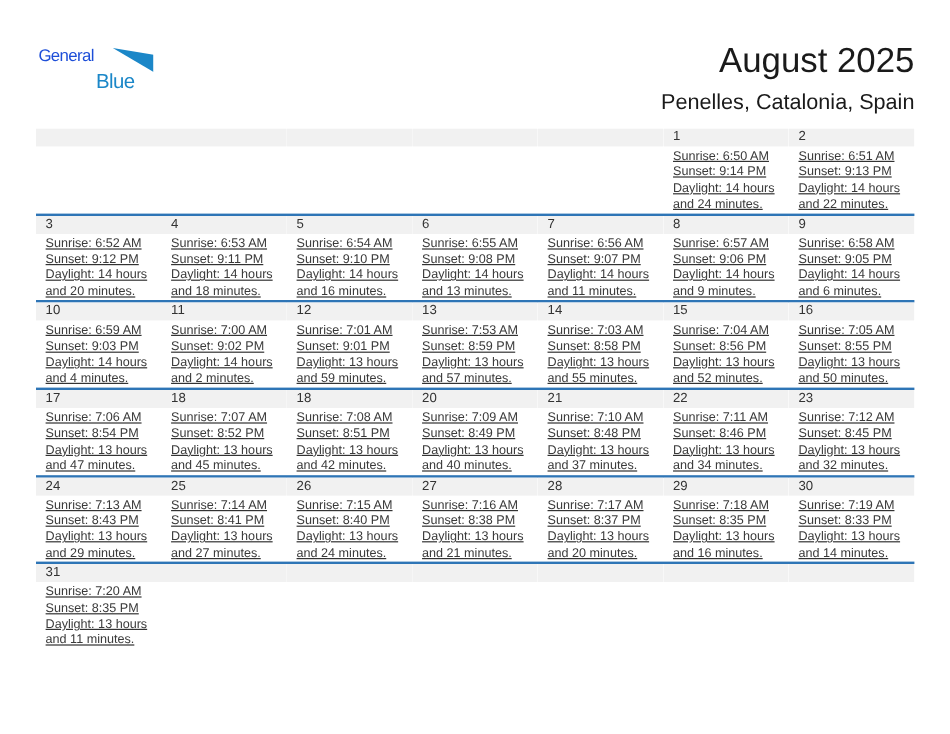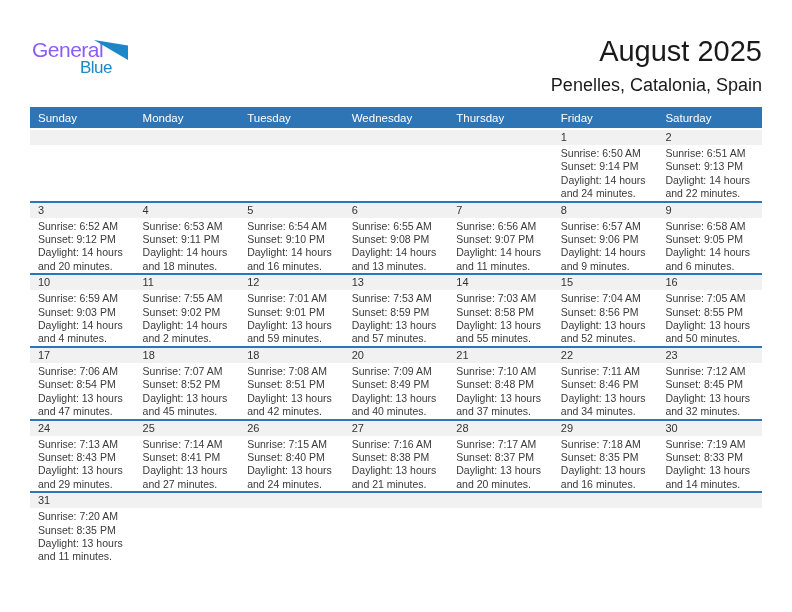--- a/index.html
+++ b/index.html
@@ -17,21 +17,21 @@
   .top {
     margin-top: 36px;
     display: flex;
     justify-content: space-between;
     align-items: flex-start;
     height: 60px;
   }
   .logo { position: relative; width: 120px; height: 52px; }
   .logo-general {
     position: absolute; left: 2px; top: 2px;
-    font-size: 21px; font-weight: 500; letter-spacing: -0.5px; color: #8b5cf6;
+    font-size: 14px; font-weight: 500; letter-spacing: -0.5px; color: #1d4ed8;
   }
   .logo-triangle {
     position: absolute; left: 64px; top: 4px;
     width: 34px; height: 20px;
     background: #1b87c8;
     clip-path: polygon(0 0, 100% 28%, 100% 100%);
   }
   .logo-blue {
     position: absolute; left: 50px; top: 22px;
     font-size: 17px; font-weight: 500; letter-spacing: -0.5px; color: #1b87c8;
@@ -65,21 +65,21 @@
   }
   .week-row:last-child { border-bottom: none; min-height: 90px; }
   .day-cell { overflow: hidden; }
   .day-num {
     height: 15px;
     background: #f1f1f1;
     font-size: 11px;
     color: #333333;
     padding: 1px 0 0 8px;
   }
-  .day-body { padding: 2px 2px 0 8px; }
+  .day-body { padding: 2px 2px 0 8px; text-decoration: underline; }
   .day-line {
     font-size: 10.5px;
     line-height: 13.4px;
     color: #3a3a3a;
     white-space: nowrap;
   }
 </style>
 </head>
 <body>
 
@@ -91,29 +91,20 @@
       <span class="logo-triangle"></span>
       <span class="logo-blue">Blue</span>
     </div>
     <div class="title-block">
       <div class="page-title">August 2025</div>
       <div class="page-subtitle">Penelles, Catalonia, Spain</div>
     </div>
   </div>
 
   <div class="cal">
-    <div class="weekday-row">
-      <div class="weekday-cell">Sunday</div>
-      <div class="weekday-cell">Monday</div>
-      <div class="weekday-cell">Tuesday</div>
-      <div class="weekday-cell">Wednesday</div>
-      <div class="weekday-cell">Thursday</div>
-      <div class="weekday-cell">Friday</div>
-      <div class="weekday-cell">Saturday</div>
-    </div>
     <div id="weeks-container">
         <div class="week-row">
           <div class="day-cell">
             <div class="day-num"></div>
           </div>
           <div class="day-cell">
             <div class="day-num"></div>
           </div>
           <div class="day-cell">
             <div class="day-num"></div>
@@ -214,21 +205,21 @@
             <div class="day-body">
               <div class="day-line">Sunrise: 6:59 AM</div>
               <div class="day-line">Sunset: 9:03 PM</div>
               <div class="day-line">Daylight: 14 hours</div>
               <div class="day-line">and 4 minutes.</div>
             </div>
           </div>
           <div class="day-cell">
             <div class="day-num">11</div>
             <div class="day-body">
-              <div class="day-line">Sunrise: 7:55 AM</div>
+              <div class="day-line">Sunrise: 7:00 AM</div>
               <div class="day-line">Sunset: 9:02 PM</div>
               <div class="day-line">Daylight: 14 hours</div>
               <div class="day-line">and 2 minutes.</div>
             </div>
           </div>
           <div class="day-cell">
             <div class="day-num">12</div>
             <div class="day-body">
               <div class="day-line">Sunrise: 7:01 AM</div>
               <div class="day-line">Sunset: 9:01 PM</div>

